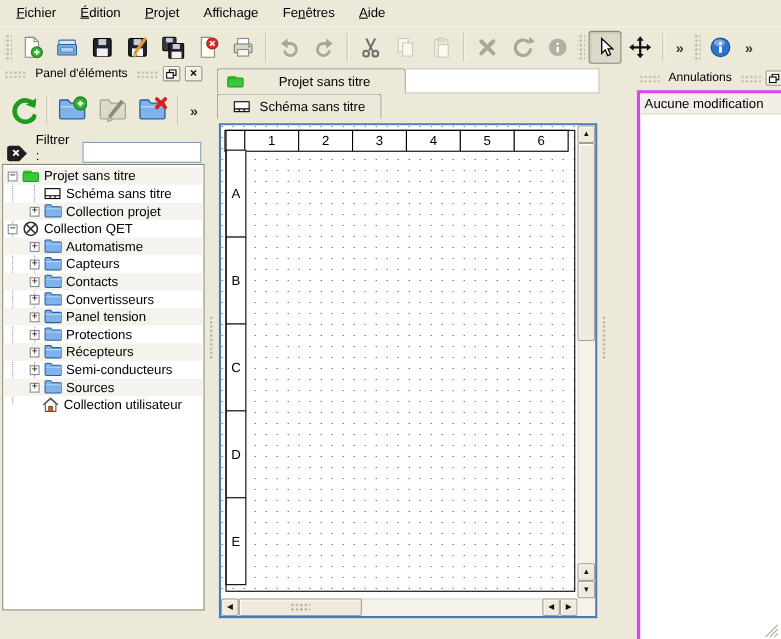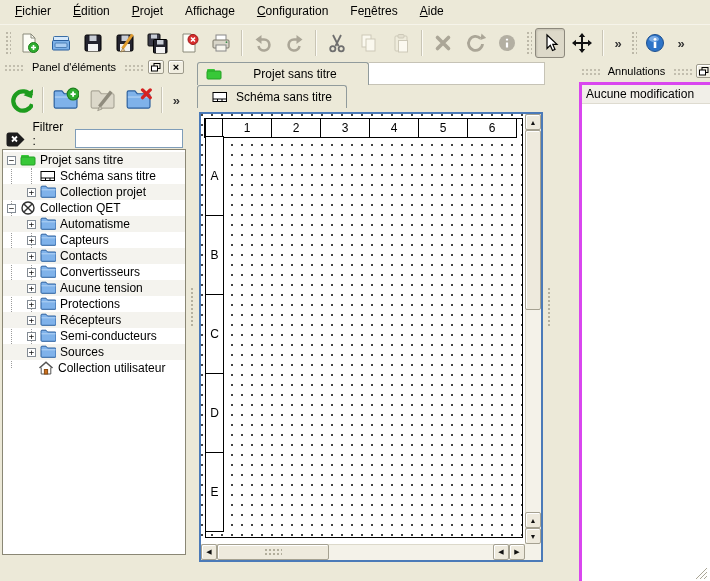--- a/index.html
+++ b/index.html
@@ -126,21 +126,20 @@
   #size-grip { position:absolute; right:2px; bottom:1px; width:13px; height:13px; }
 </style>
 </head>
 <body>
 
 <div id="menubar">
     <div class="menu-item"><u>F</u>ichier</div>
     <div class="menu-item"><u>É</u>dition</div>
     <div class="menu-item"><u>P</u>rojet</div>
     <div class="menu-item">Afficha<u>g</u>e</div>
-    <div class="menu-item"><u>C</u>onfiguration</div>
     <div class="menu-item">Fe<u>n</u>êtres</div>
     <div class="menu-item"><u>A</u>ide</div>
   </div>
 
 <div id="main-toolbar">
     <div class="tb-handle"></div>
     <button class="tb-btn">
       <svg width="22" height="22" viewBox="0 0 22 22">
         <path d="M5 2h8l4 4v14H5z" fill="#fdfdf6" stroke="#8a8a7a"></path>
         <path d="M13 2v4h4" fill="none" stroke="#8a8a7a"></path>
@@ -419,21 +418,21 @@
         <span class="tree-label">Convertisseurs</span>
       </div>
       <div class="tree-row" style="padding-left: 24px;">
         <span class="tree-expander">+</span>
         <span class="tree-icon">
           <svg width="16" height="16" viewBox="0 0 16 16">
             <path d="M1 4.5V3.2q0-1 1-1h4l1.5 1.8H15q1 0 1 1v7.3q0 1-1 1H2q-1 0-1-1z" fill="#7fb2ea" stroke="#2a5f9e"></path>
             <path d="M1.5 5.8h14" stroke="#b3d3f6"></path>
           </svg>
         </span>
-        <span class="tree-label">Aucune tension</span>
+        <span class="tree-label">Panel tension</span>
       </div>
       <div class="tree-row" style="padding-left: 24px;">
         <span class="tree-expander">+</span>
         <span class="tree-icon">
           <svg width="16" height="16" viewBox="0 0 16 16">
             <path d="M1 4.5V3.2q0-1 1-1h4l1.5 1.8H15q1 0 1 1v7.3q0 1-1 1H2q-1 0-1-1z" fill="#7fb2ea" stroke="#2a5f9e"></path>
             <path d="M1.5 5.8h14" stroke="#b3d3f6"></path>
           </svg>
         </span>
         <span class="tree-label">Protections</span>

